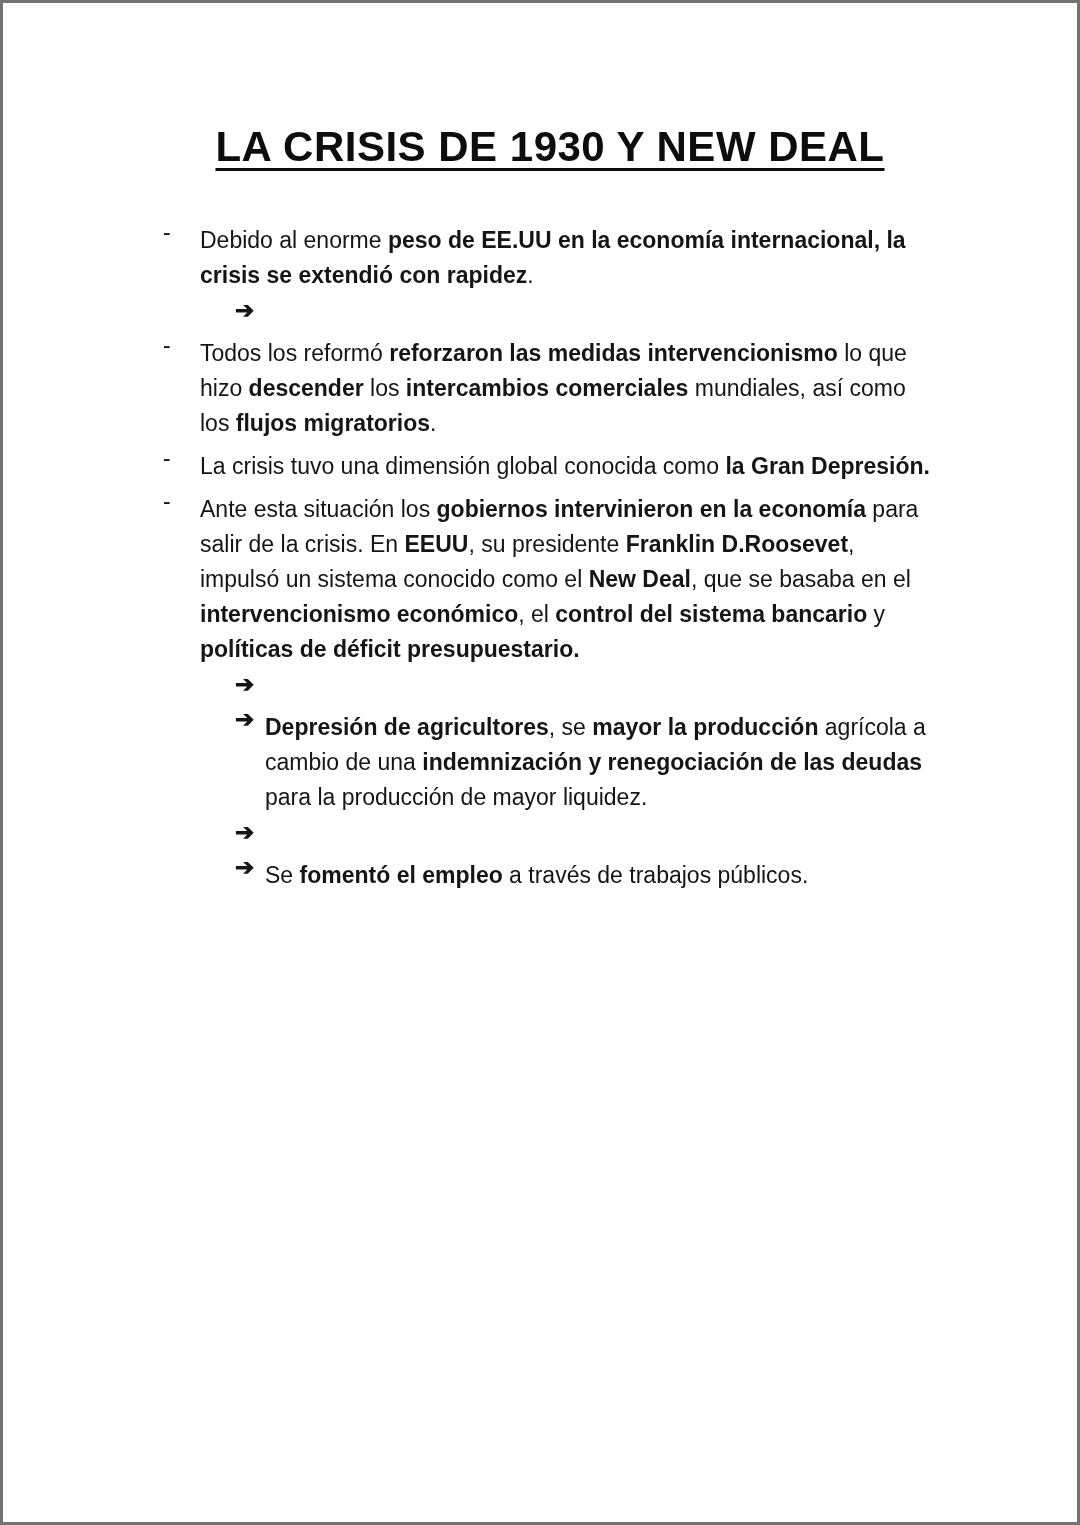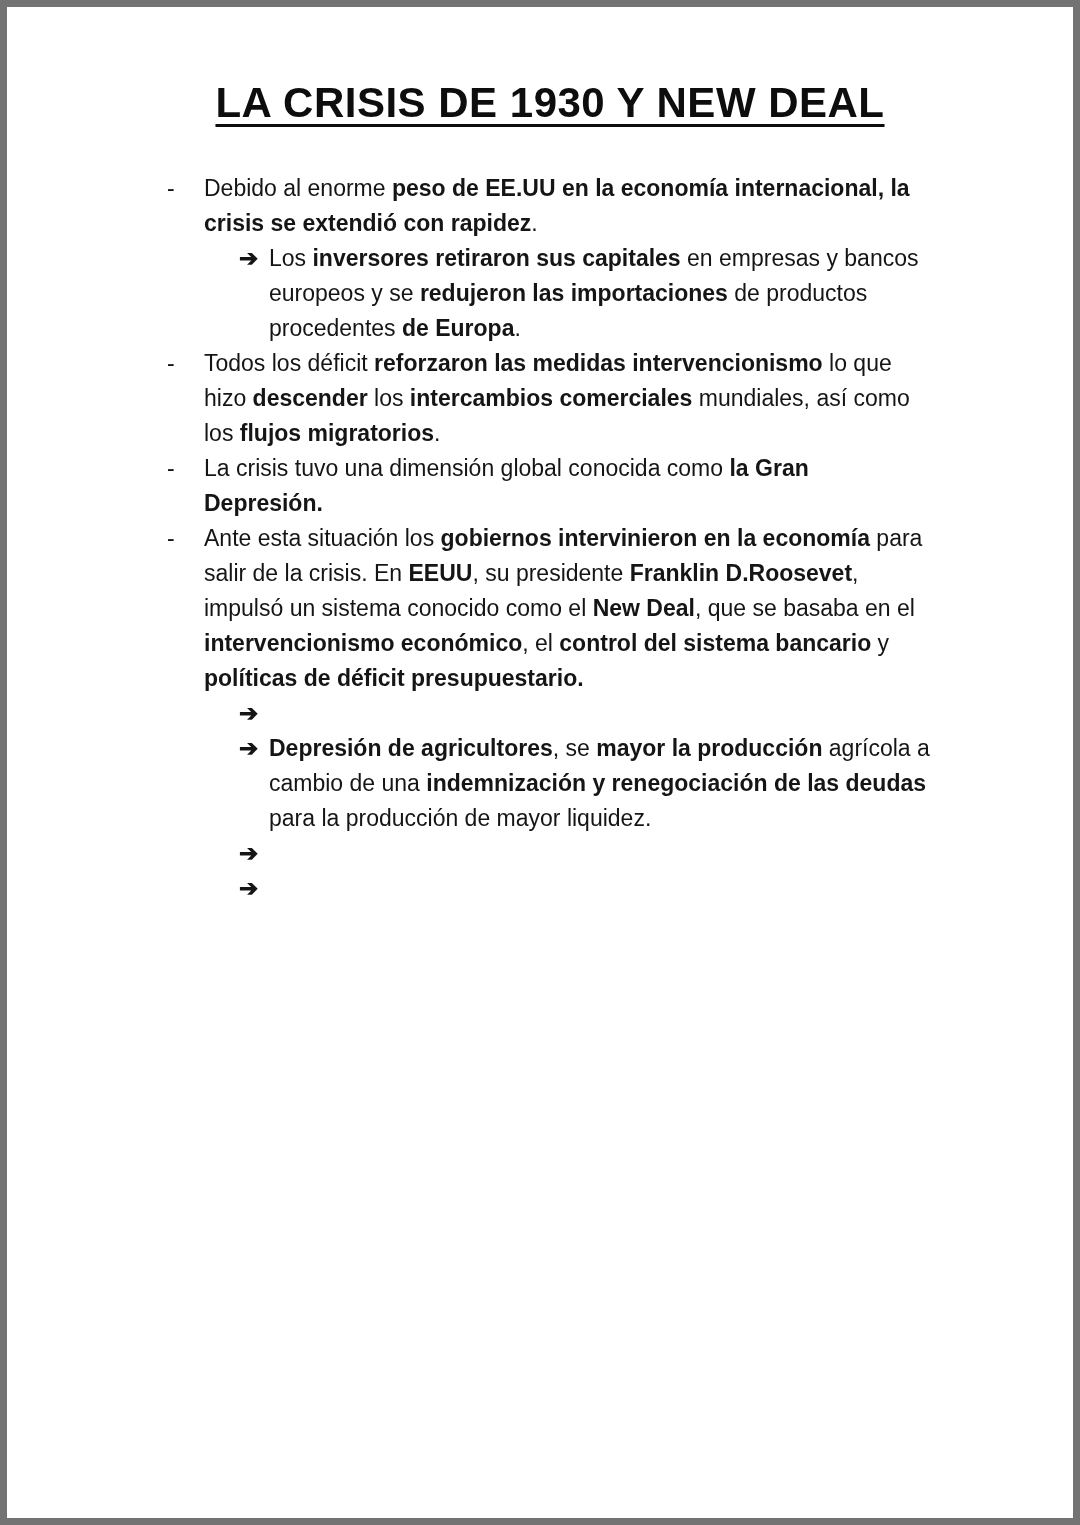--- a/index.html
+++ b/index.html
@@ -6,22 +6,22 @@
     margin: 0;
     padding: 0;
     background: #ffffff;
   }
   .page {
     position: relative;
     width: 1080px;
     height: 1525px;
     box-sizing: border-box;
     background: #ffffff;
-    border: 7px solid #737373;
-    padding: 72px 140px 0 160px;
+    border: 3px solid #737373;
+    padding: 120px 140px 0 160px;
     font-family: "Liberation Sans", sans-serif;
     color: #151515;
     overflow: hidden;
   }
   .doc-title {
     margin: 0 0 44px 0;
     text-align: center;
     font-size: 42px;
     font-weight: 700;
     letter-spacing: 0.5px;
@@ -45,43 +45,43 @@
   .bullet.level-2 {
     padding-left: 72px;
   }
   .bullet.level-2 .marker {
     flex: 0 0 30px;
     font-weight: 700;
   }
   .bullet .text {
     flex: 1 1 auto;
     min-width: 0;
+    margin-top: 8px;
   }
   .bold {
     font-weight: 700;
   }
 </style>
 </head>
 <body>
 
 <div class="page">
   <h1 class="doc-title">LA CRISIS DE 1930 Y NEW DEAL</h1>
 
   <div class="bullet-list">
       <div class="bullet level-1">
         <span class="marker">-</span>
         <span class="text"><span>Debido al enorme </span><span class="bold">peso de EE.UU en la economía internacional, la crisis se extendió con rapidez</span><span>.</span></span>
       </div>
       <div class="bullet level-2">
         <span class="marker">➔</span>
-        <span class="text"><span>Los </span><span class="bold">inversores retiraron sus capitales</span><span> en empresas y bancos europeos y se </span><span class="bold">redujeron las importaciones</span><span> de productos procedentes </span><span class="bold">de Europa</span><span>.</span></span>
       </div>
       <div class="bullet level-1">
         <span class="marker">-</span>
-        <span class="text"><span>Todos los déficit </span><span class="bold">reforzaron las medidas intervencionismo</span><span> lo que hizo </span><span class="bold">descender</span><span> los </span><span class="bold">intercambios comerciales</span><span> mundiales, así como los </span><span class="bold">flujos migratorios</span><span>.</span></span>
+        <span class="text"><span>Todos los reformó </span><span class="bold">reforzaron las medidas intervencionismo</span><span> lo que hizo </span><span class="bold">descender</span><span> los </span><span class="bold">intercambios comerciales</span><span> mundiales, así como los </span><span class="bold">flujos migratorios</span><span>.</span></span>
       </div>
       <div class="bullet level-1">
         <span class="marker">-</span>
         <span class="text"><span>La crisis tuvo una dimensión global conocida como </span><span class="bold">la Gran Depresión.</span></span>
       </div>
       <div class="bullet level-1">
         <span class="marker">-</span>
         <span class="text"><span>Ante esta situación los </span><span class="bold">gobiernos intervinieron en la economía</span><span> para salir de la crisis. En </span><span class="bold">EEUU</span><span>, su presidente </span><span class="bold">Franklin D.Roosevet</span><span>, impulsó un sistema conocido como el </span><span class="bold">New Deal</span><span>, que se basaba en el </span><span class="bold">intervencionismo económico</span><span>, el </span><span class="bold">control del sistema bancario</span><span> y </span><span class="bold">políticas de déficit presupuestario.</span></span>
       </div>
       <div class="bullet level-2">
@@ -89,15 +89,16 @@
       </div>
       <div class="bullet level-2">
         <span class="marker">➔</span>
         <span class="text"><span class="bold">Depresión de agricultores</span><span>, se </span><span class="bold">mayor la producción</span><span> agrícola a cambio de una </span><span class="bold">indemnización y renegociación de las deudas</span><span> para la producción de mayor liquidez.</span></span>
       </div>
       <div class="bullet level-2">
         <span class="marker">➔</span>
       </div>
       <div class="bullet level-2">
         <span class="marker">➔</span>
+        <span class="text"><span>Se </span><span class="bold">fomentó el empleo</span><span> a través de trabajos públicos.</span></span>
       </div>
     </div>
 </div>
 
 </body></html>

